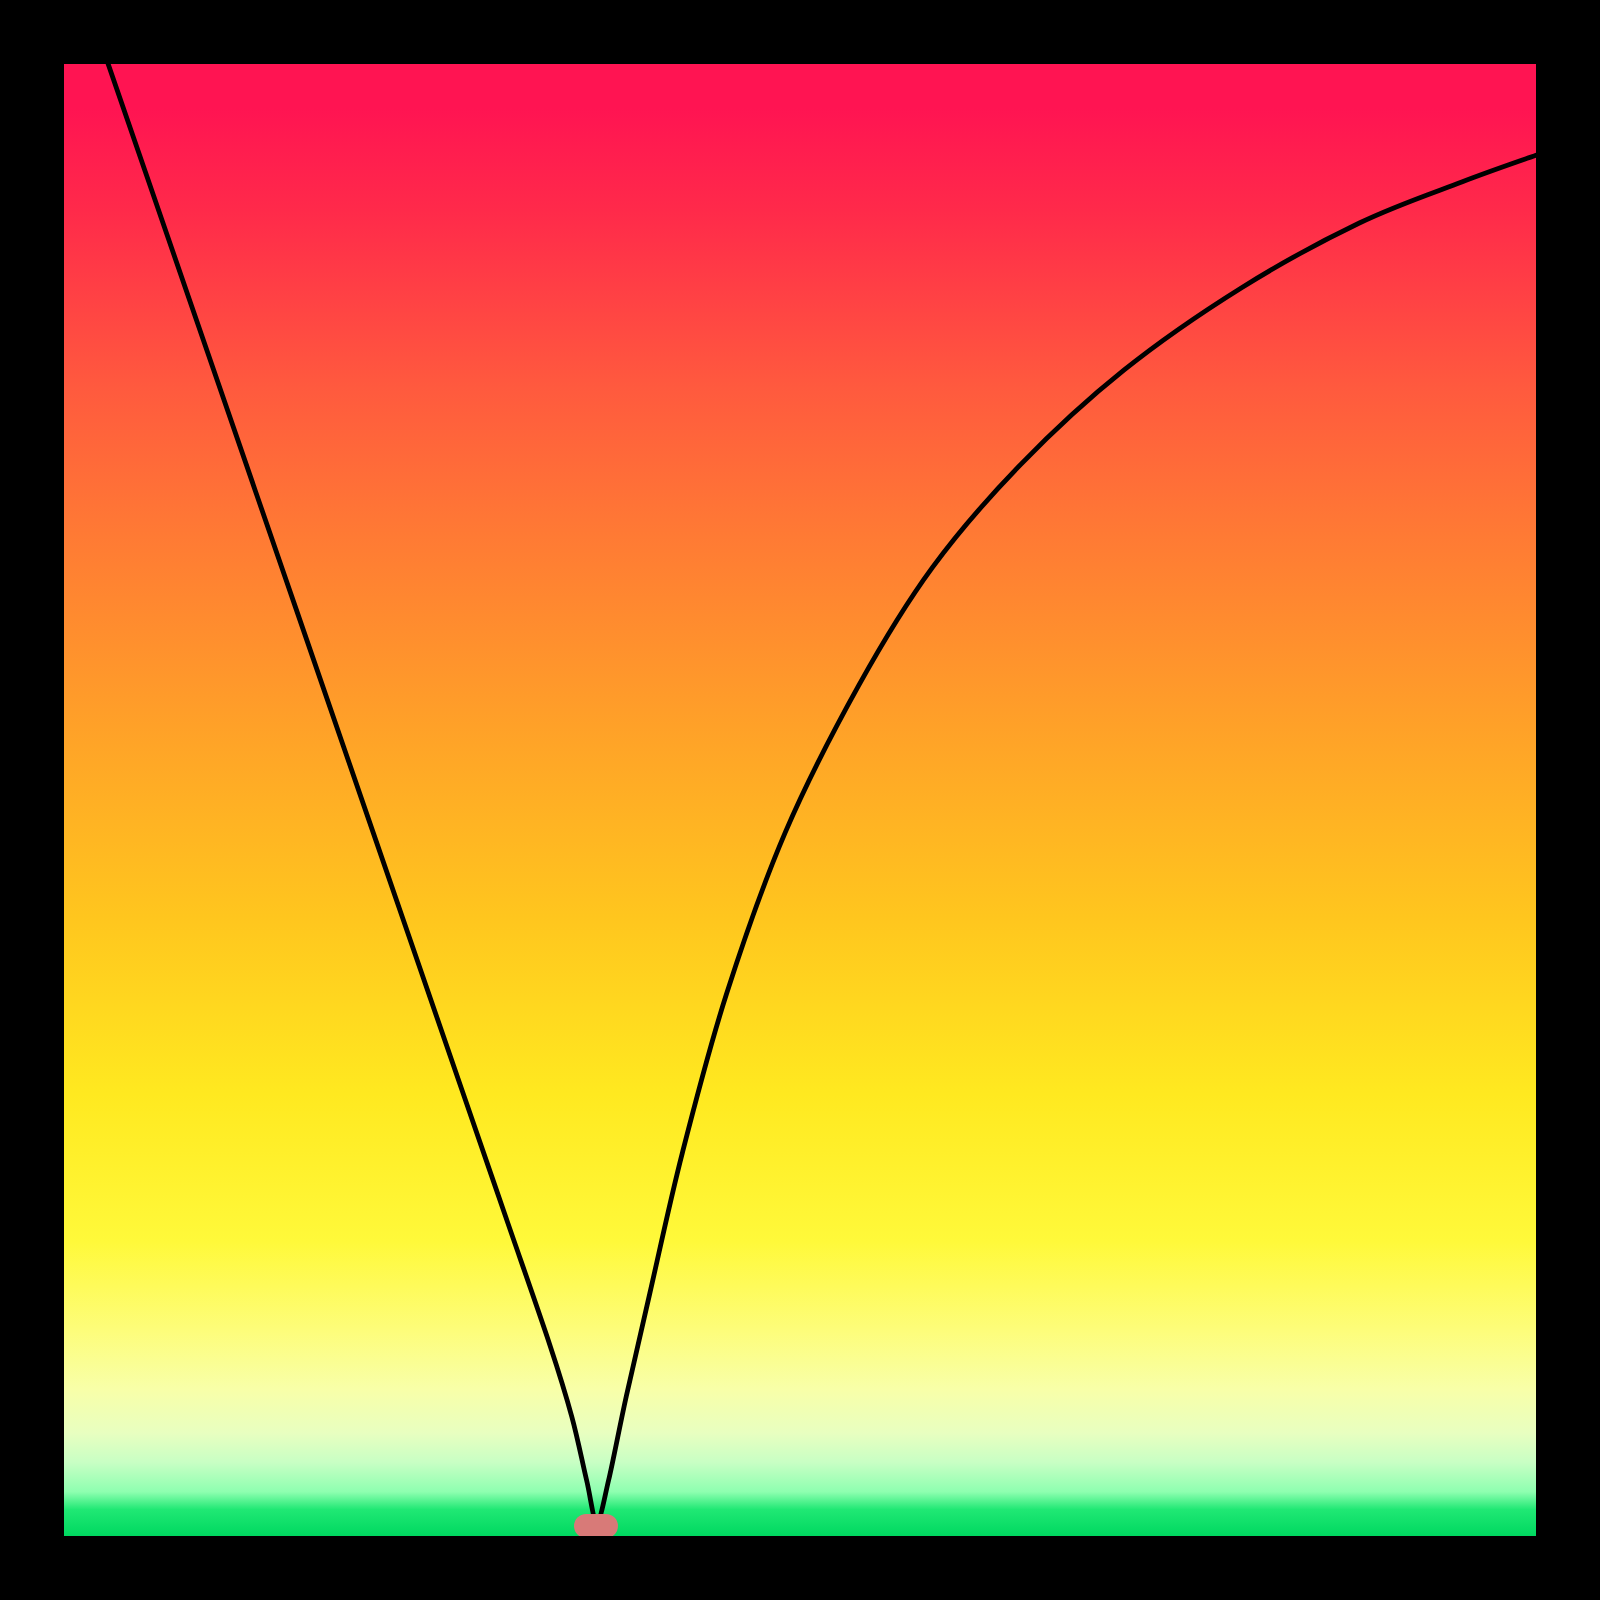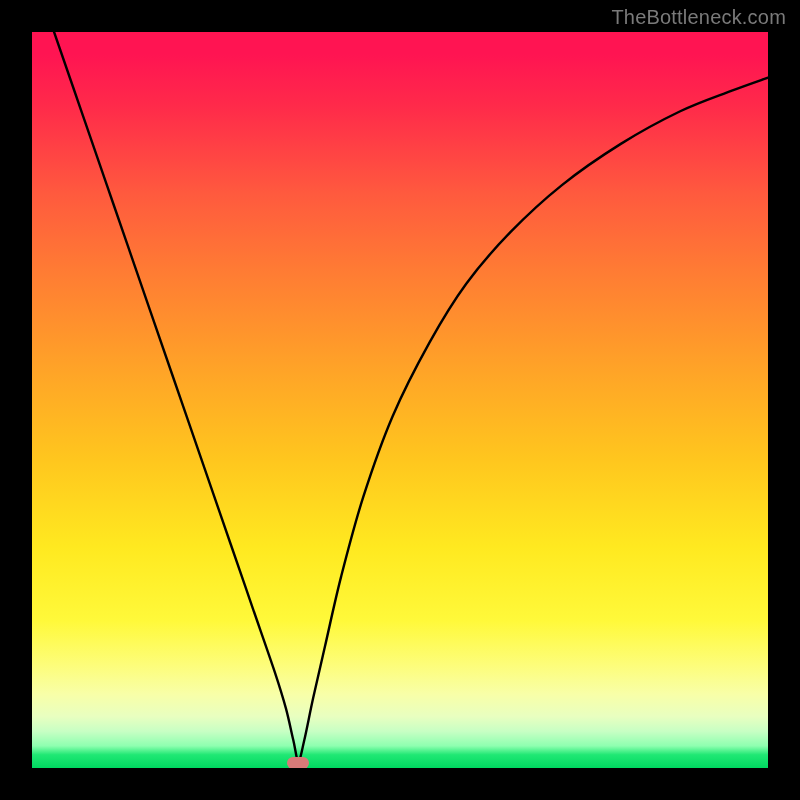--- a/index.html
+++ b/index.html
@@ -69,21 +69,20 @@
   }
   svg.curve {
     position: absolute;
     inset: 0;
   }
 </style>
 </head>
 <body>
 
 <div class="frame">
-  <div class="watermark">TheBottleneck.com</div>
   <div class="plot-area">
     <div class="gradient"></div>
     <svg class="curve" viewBox="0 0 736 736" preserveAspectRatio="none">
       <path id="curve-path" fill="none" stroke="#000" stroke-width="2.4" stroke-linecap="round" stroke-linejoin="round" d="M 22.08 0.00 C 26.99 14.23, 41.71 56.92, 51.52 85.38 C 61.33 113.83, 71.15 142.29, 80.96 170.75 C 90.77 199.21, 100.59 227.67, 110.40 256.13 C 120.21 284.59, 130.03 313.05, 139.84 341.50 C 149.65 369.96, 159.47 398.42, 169.28 426.88 C 179.09 455.34, 190.13 487.35, 198.72 512.26 C 207.31 537.16, 213.44 554.94, 220.80 576.29 C 228.16 597.63, 237.36 623.64, 242.88 640.32 C 248.40 657.00, 250.85 665.10, 253.92 676.38 C 256.99 687.67, 259.19 699.32, 261.28 708.03 C 263.37 716.74, 264.59 728.64, 266.43 728.64 C 268.27 728.64, 269.87 718.46, 272.32 708.03 C 274.77 697.61, 277.72 681.66, 281.15 666.08 C 284.59 650.50, 288.27 634.80, 292.93 614.56 C 297.59 594.32, 302.74 569.54, 309.12 544.64 C 315.50 519.74, 322.61 491.89, 331.20 465.15 C 339.79 438.41, 349.60 409.95, 360.64 384.19 C 371.68 358.43, 385.17 332.67, 397.44 310.59 C 409.71 288.51, 420.75 270.11, 434.24 251.71 C 447.73 233.31, 462.45 216.63, 478.40 200.19 C 494.35 183.75, 511.52 167.81, 529.92 153.09 C 548.32 138.37, 569.17 124.14, 588.80 111.87 C 608.43 99.61, 629.28 88.32, 647.68 79.49 C 666.08 70.66, 684.48 64.52, 699.20 58.88 C 713.92 53.24, 729.87 47.84, 736.00 45.63"></path>
     </svg>
     <div id="marker" class="marker" style="left: 266.432px; top: 730.848px;"></div>
   </div>
 </div>
 
 </body></html>

